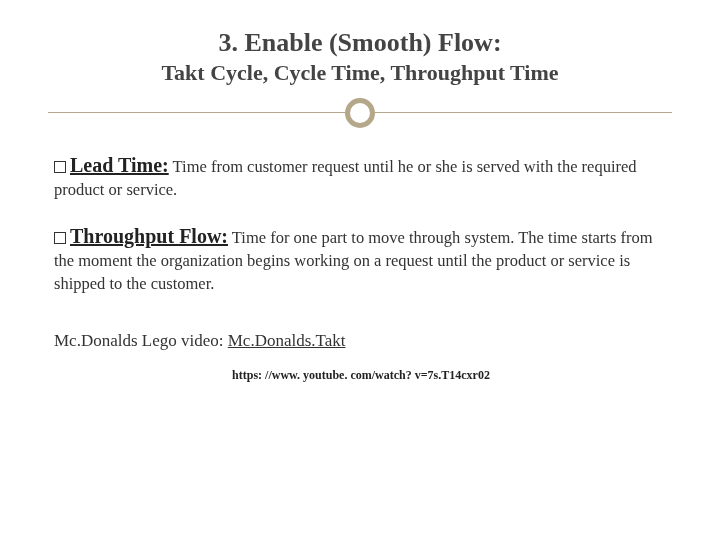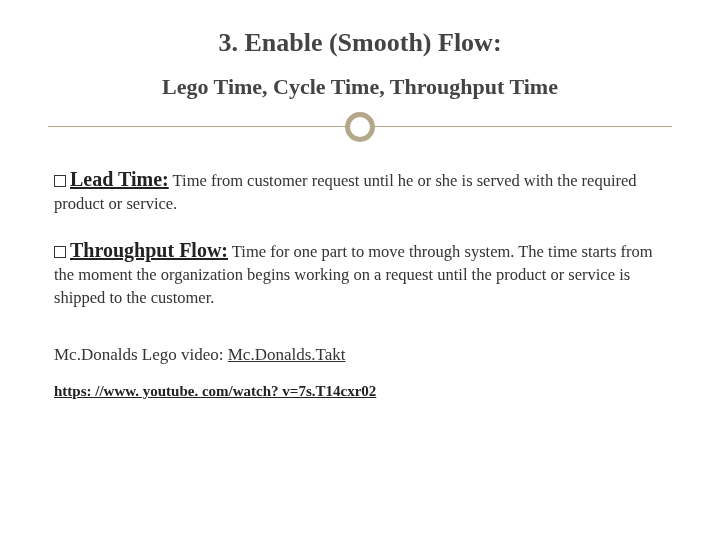--- a/index.html
+++ b/index.html
@@ -19,21 +19,21 @@
     position: relative;
   }
   .title-block {
     text-align: center;
     margin-bottom: 8px;
   }
   .main-title {
     font-size: 26px;
     font-weight: bold;
     color: #444;
-    margin-bottom: 16px;
+    margin-bottom: 2px;
   }
   .subtitle {
     font-size: 22px;
     font-weight: bold;
     color: #444;
   }
   .divider-wrap {
     position: relative;
     height: 40px;
     margin-bottom: 18px;
@@ -85,40 +85,39 @@
   .video-line {
     font-size: 17px;
     color: #333;
     margin-top: 36px;
     margin-bottom: 16px;
   }
   .video-link {
     text-decoration: underline;
   }
   .footer-links {
-    text-align: left;
-    font-size: 15px;
+    text-align: center;
+    font-size: 12px;
     font-weight: bold;
-    text-decoration: underline;
     color: #222;
     line-height: 1.35;
     padding-right: 4px;
   }
   .footer-line2 {
     display: block;
   }
 </style>
 </head>
 <body>
 
 <div class="slide">
 
   <div class="title-block">
     <div class="main-title">3. Enable (Smooth) Flow:</div>
-    <div class="subtitle">Lego Time, Cycle Time, Throughput Time</div>
+    <div class="subtitle">Takt Cycle, Cycle Time, Throughput Time</div>
   </div>
 
   <div class="divider-wrap">
     <div class="divider-line"></div>
     <div class="divider-circle"></div>
   </div>
 
   <div class="content">
 
     <div class="item">

